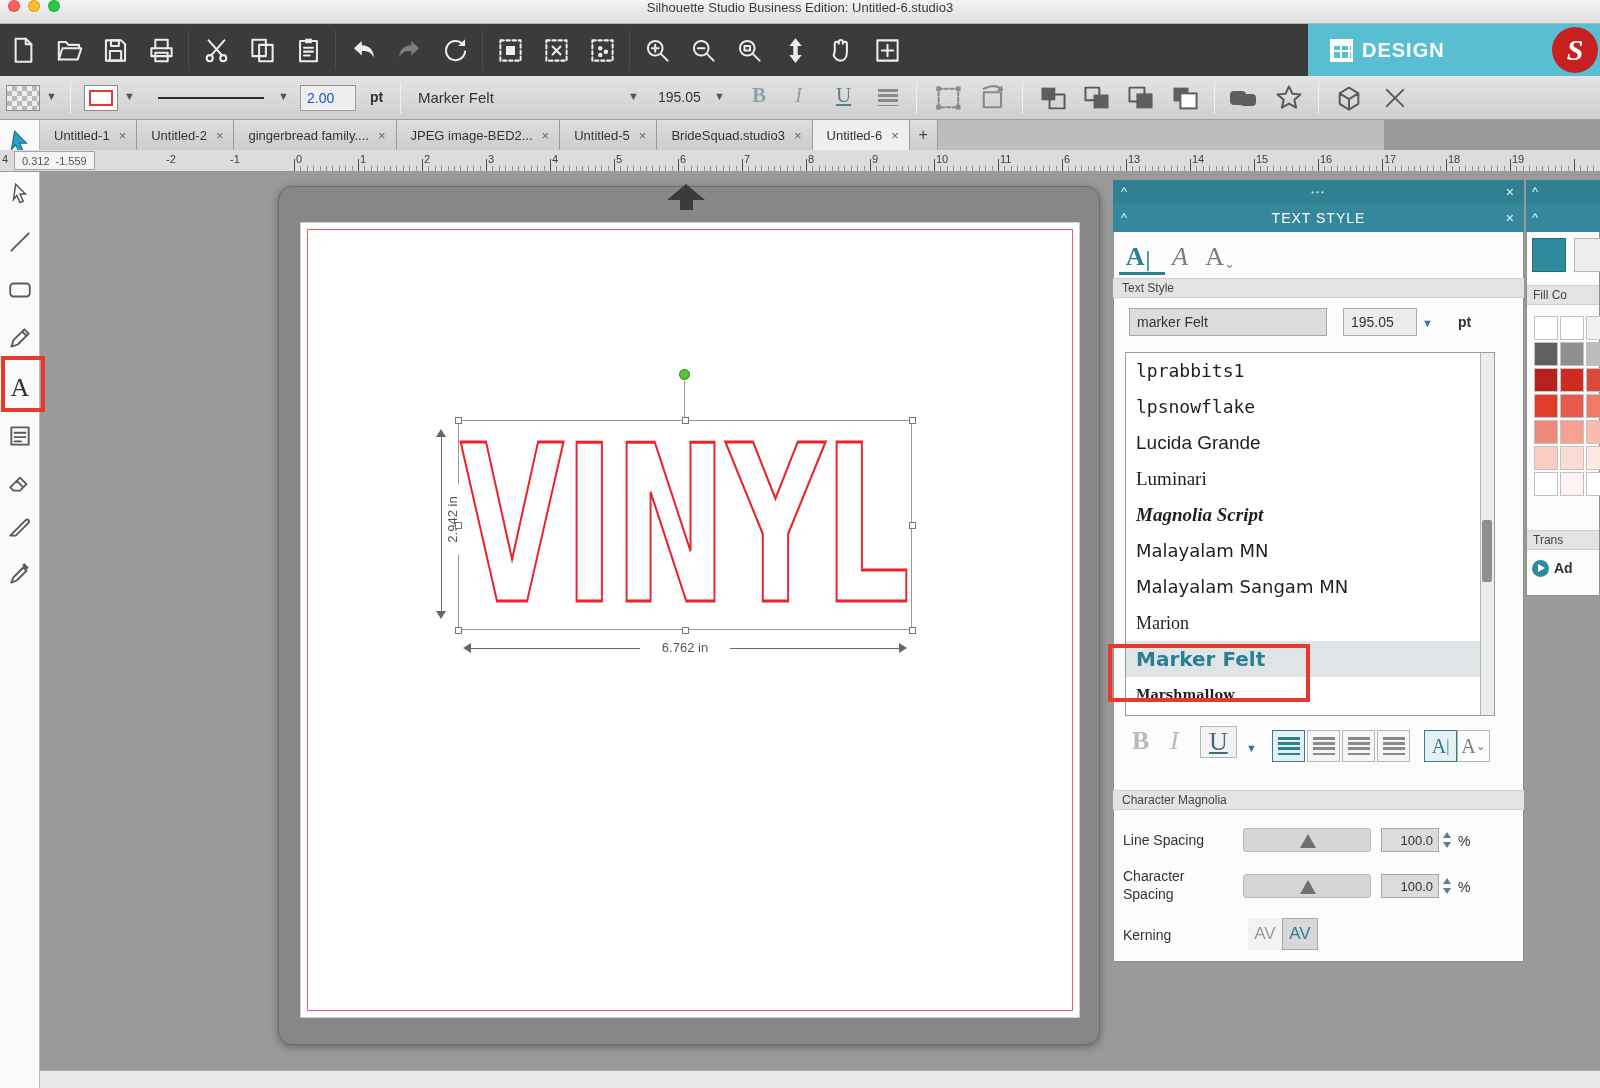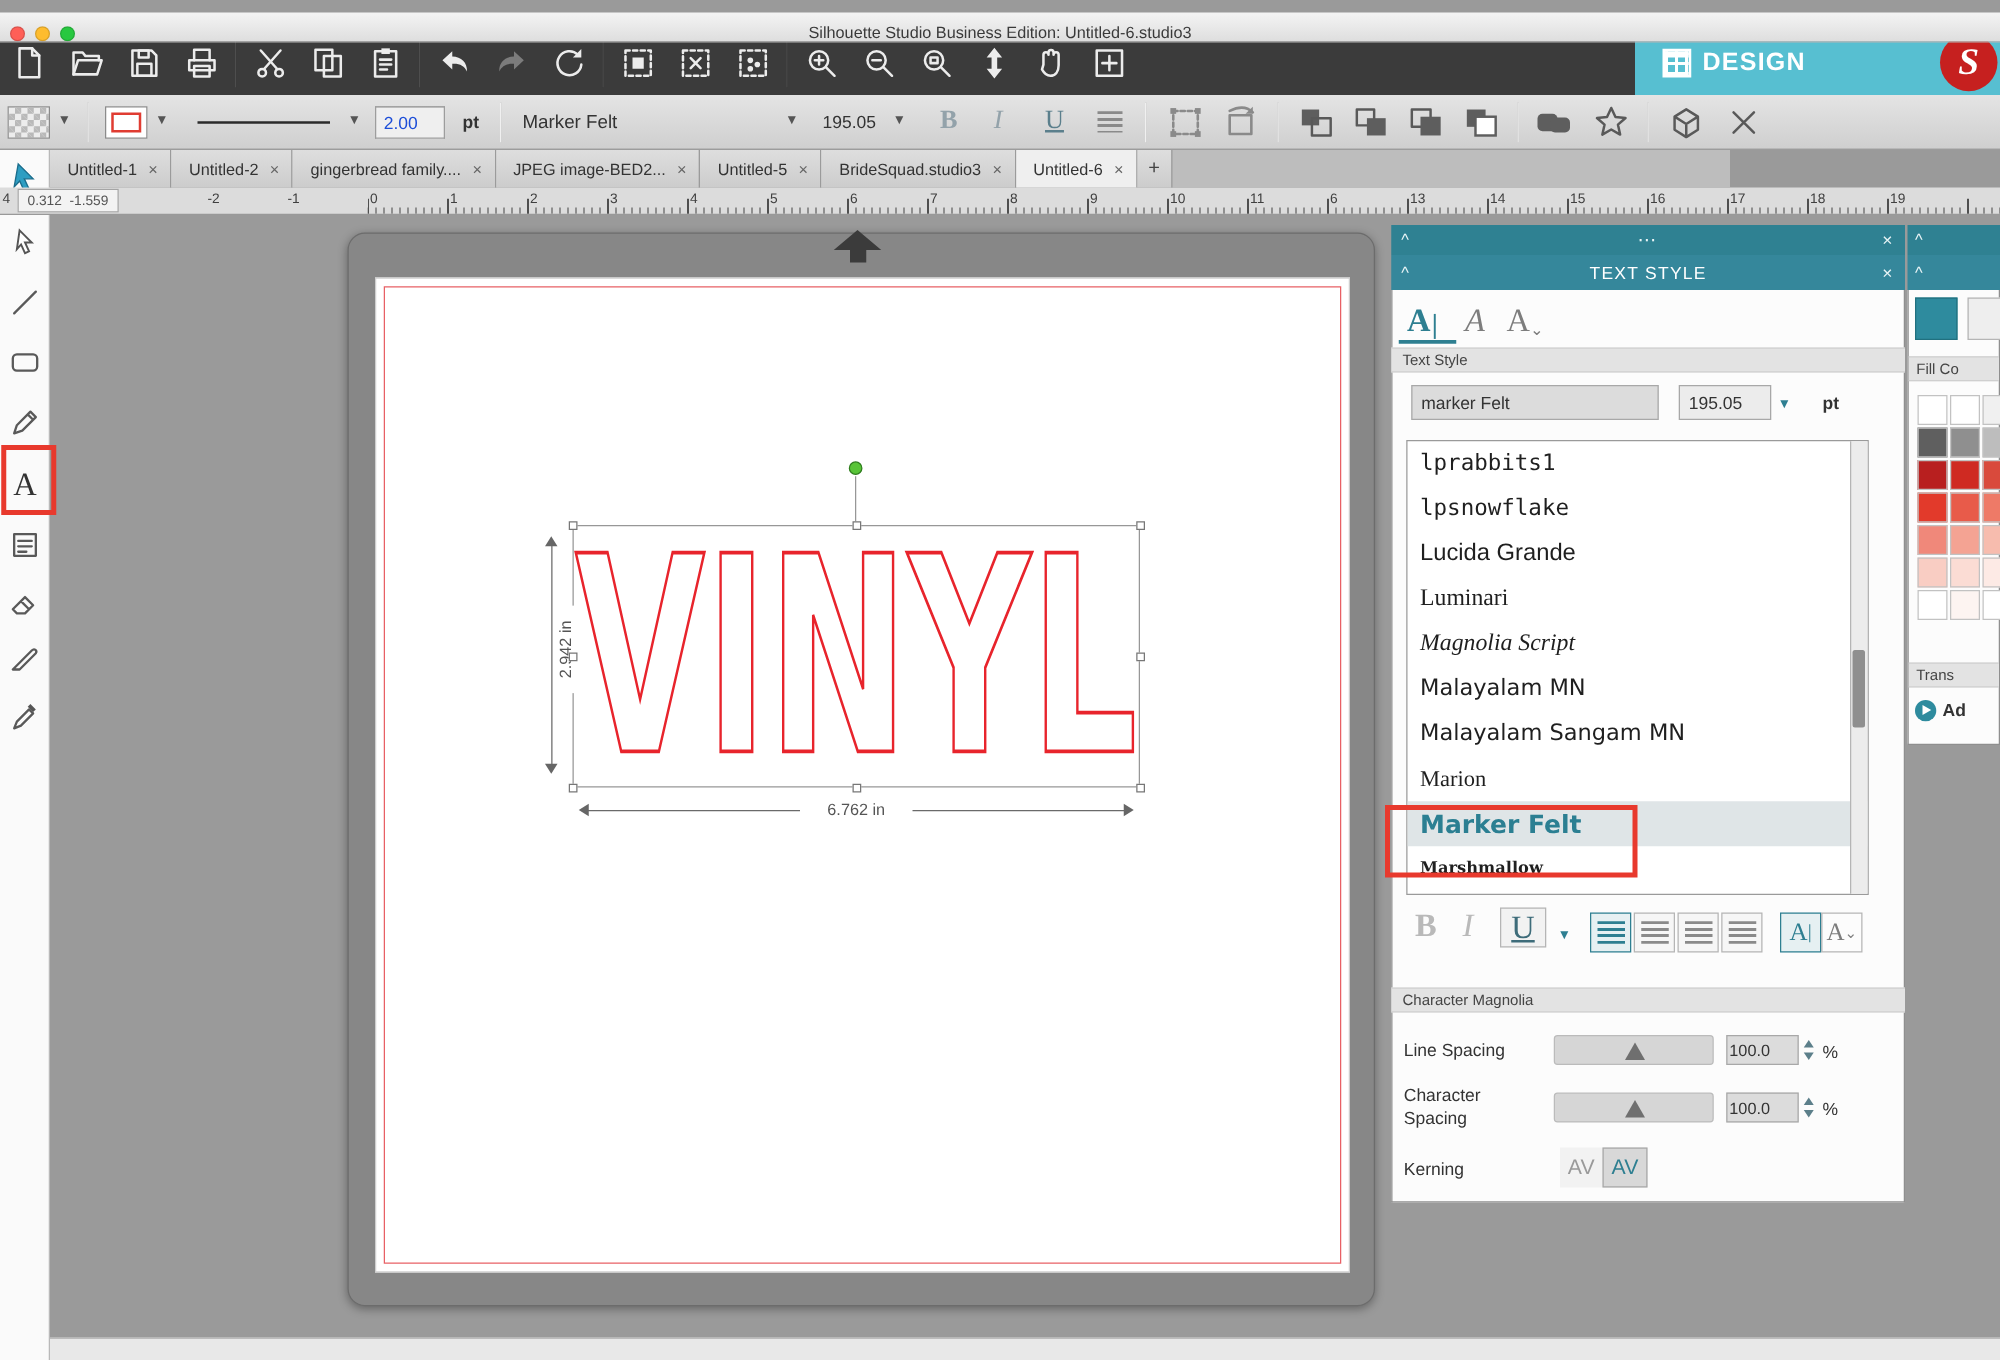--- a/index.html
+++ b/index.html
@@ -1,20 +1,20 @@
 <!DOCTYPE html>
 <html><head>
 <meta charset="utf-8">
 <style>
 *{margin:0;padding:0;box-sizing:border-box}
 html,body{width:1600px;height:1088px;overflow:hidden;font-family:"Liberation Sans",sans-serif;background:#9a9a9a}
 #app{position:relative;width:1600px;height:1088px}
 
 
-#titlebar{position:absolute;left:0;top:10px;width:1600px;height:24px;background:linear-gradient(#f4f4f4,#dedede);border-bottom:1px solid #b5b5b5;display:flex;align-items:flex-end;z-index:30}
+#titlebar{position:absolute;left:0;top:0;width:1600px;height:24px;background:linear-gradient(#f4f4f4,#dedede);border-bottom:1px solid #b5b5b5;display:flex;align-items:flex-start;z-index:30}
 .tl{width:12px;height:12px;border-radius:50%;margin-left:8px;border:1px solid rgba(0,0,0,.15)}
 .tl.red{background:#ff5f57}.tl.yel{background:#febc2e}.tl.grn{background:#28c840}
 #win-title{position:absolute;left:0;right:0;text-align:center;font-size:13px;color:#3a3a3a}
 
 
 #tbmain{position:absolute;left:0;top:24px;width:1600px;height:52px;background:#3b3b3b;display:flex;align-items:center;z-index:29}
 .tbtn{width:46px;height:44px;display:flex;align-items:center;justify-content:center;cursor:pointer}
 .tbtn svg{width:27px;height:27px}
 .vsep{width:1px;height:40px;background:#262626;border-right:1px solid #4e4e4e;margin:0 4px}
 #design-band{position:absolute;right:0;top:0;width:292px;height:52px;background:#57bfd1;display:flex;align-items:center}
@@ -86,35 +86,35 @@
 .sechdr{position:absolute;left:1113px;width:411px;height:20px;background:#e3e3e3;border-top:1px solid #cfcfcf;border-bottom:1px solid #cfcfcf;font-size:12px;color:#444;display:flex;align-items:center;padding-left:9px;z-index:11}
 .ptab{position:absolute;top:240px;width:34px;height:32px;display:flex;align-items:flex-end;justify-content:center;cursor:pointer;font-family:"Liberation Serif",serif;font-size:26px;color:#7d7d7d;z-index:11}
 #ptab1{color:#2e7f91}
 #ptab1-underline{position:absolute;left:1119px;top:272px;width:46px;height:3px;background:#2e7f91;z-index:11}
 .panel-input{position:absolute;background:#dcdcdc;border:1px solid #a8a8a8;font-size:14px;color:#333;display:flex;align-items:center;padding:0 7px;z-index:11}
 #fontlist{position:absolute;left:1125px;top:352px;width:370px;height:364px;background:#fff;border:1px solid #9a9a9a;z-index:11;overflow:hidden}
 .fitem{height:36px;line-height:36px;padding-left:10px;color:#1f1f1f;cursor:pointer;white-space:nowrap}
 .f0,.f1{font-family:"DejaVu Sans Mono",monospace;font-size:18px}
 .f2{font-family:"Liberation Sans",sans-serif;font-size:19px}
 .f3{font-family:"Liberation Serif",serif;font-size:19px}
-.f4{font-family:"Liberation Serif",serif;font-style:italic;font-weight:normal;font-size:19px}
+.f4{font-family:"Liberation Serif",serif;font-style:italic;font-weight:bold;font-size:19px}
 .f5,.f6{font-family:"DejaVu Sans",sans-serif;font-size:18px}
 .f7{font-family:"Liberation Serif",serif;font-size:18px}
 .f8{font-family:"DejaVu Sans",sans-serif;font-weight:bold;font-size:20px;color:#2b7f92;background:#dfe5e7}
 .f9{font-family:"DejaVu Serif",serif;font-weight:bold;font-size:13px}
 #fl-scroll{position:absolute;left:1480px;top:353px;width:14px;height:362px;background:#ececec;border-left:1px solid #b5b5b5;z-index:12}
 #fl-thumb{position:absolute;left:1482px;top:520px;width:10px;height:62px;background:#8f8f8f;border-radius:2px;z-index:13;cursor:pointer}
 .fmt2{position:absolute;top:730px;z-index:11;cursor:pointer}
 .alignico{width:33px;height:32px;border:1px solid #b5b5b5;background:#f6f6f6;display:flex;align-items:center;justify-content:center}
 .bars{width:22px;height:18px;background-image:repeating-linear-gradient(#8a8a8a 0 2.5px,transparent 2.5px 5.2px)}
 .bars.teal{background-image:repeating-linear-gradient(#2e7f91 0 2.5px,transparent 2.5px 5.2px)}
 .abtn{width:33px;height:32px;border:1px solid #b5b5b5;display:flex;align-items:center;justify-content:center;font-family:"Liberation Serif",serif;font-size:20px}
 .slider{position:absolute;width:128px;height:24px;background:#d6d6d6;border:1px solid #bbb;border-radius:3px;z-index:11;cursor:pointer}
 .sthumb{position:absolute;top:5px;width:0;height:0;border-left:8px solid transparent;border-right:8px solid transparent;border-bottom:14px solid #6f6f6f}
-.spinval{position:absolute;width:58px;height:24px;background:#dcdcdc;border:1px solid #a8a8a8;font-size:13px;color:#333;display:flex;align-items:center;justify-content:flex-end;padding-right:22px;z-index:11}
+.spinval{position:absolute;width:58px;height:24px;background:#dcdcdc;border:1px solid #a8a8a8;font-size:13px;color:#333;display:flex;align-items:center;justify-content:flex-end;padding-right:5px;z-index:11}
 .spinarrows{position:absolute;width:11px;height:24px;z-index:11;cursor:pointer}
 .spinarrows::before{content:"";position:absolute;left:2px;top:4px;border-left:4px solid transparent;border-right:4px solid transparent;border-bottom:6px solid #5c7f8a}
 .spinarrows::after{content:"";position:absolute;left:2px;bottom:4px;border-left:4px solid transparent;border-right:4px solid transparent;border-top:6px solid #5c7f8a}
 .plabel{position:absolute;font-size:14px;color:#333;z-index:11}
 .kernbtn{position:absolute;top:918px;height:32px;display:flex;align-items:center;justify-content:center;font-size:17px;z-index:11;cursor:pointer}
 
 
 #fp-h1{position:absolute;left:1526px;top:180px;width:74px;height:24px;background:#2f8192;z-index:10;display:flex;align-items:center;padding-left:6px}
 #fp-h2{position:absolute;left:1526px;top:204px;width:74px;height:28px;background:#35879b;z-index:10;display:flex;align-items:center;padding-left:6px}
 #fp-body{position:absolute;left:1526px;top:232px;width:74px;height:364px;background:#fcfcfc;border:1px solid #8f8f8f;border-top:none;z-index:10}

